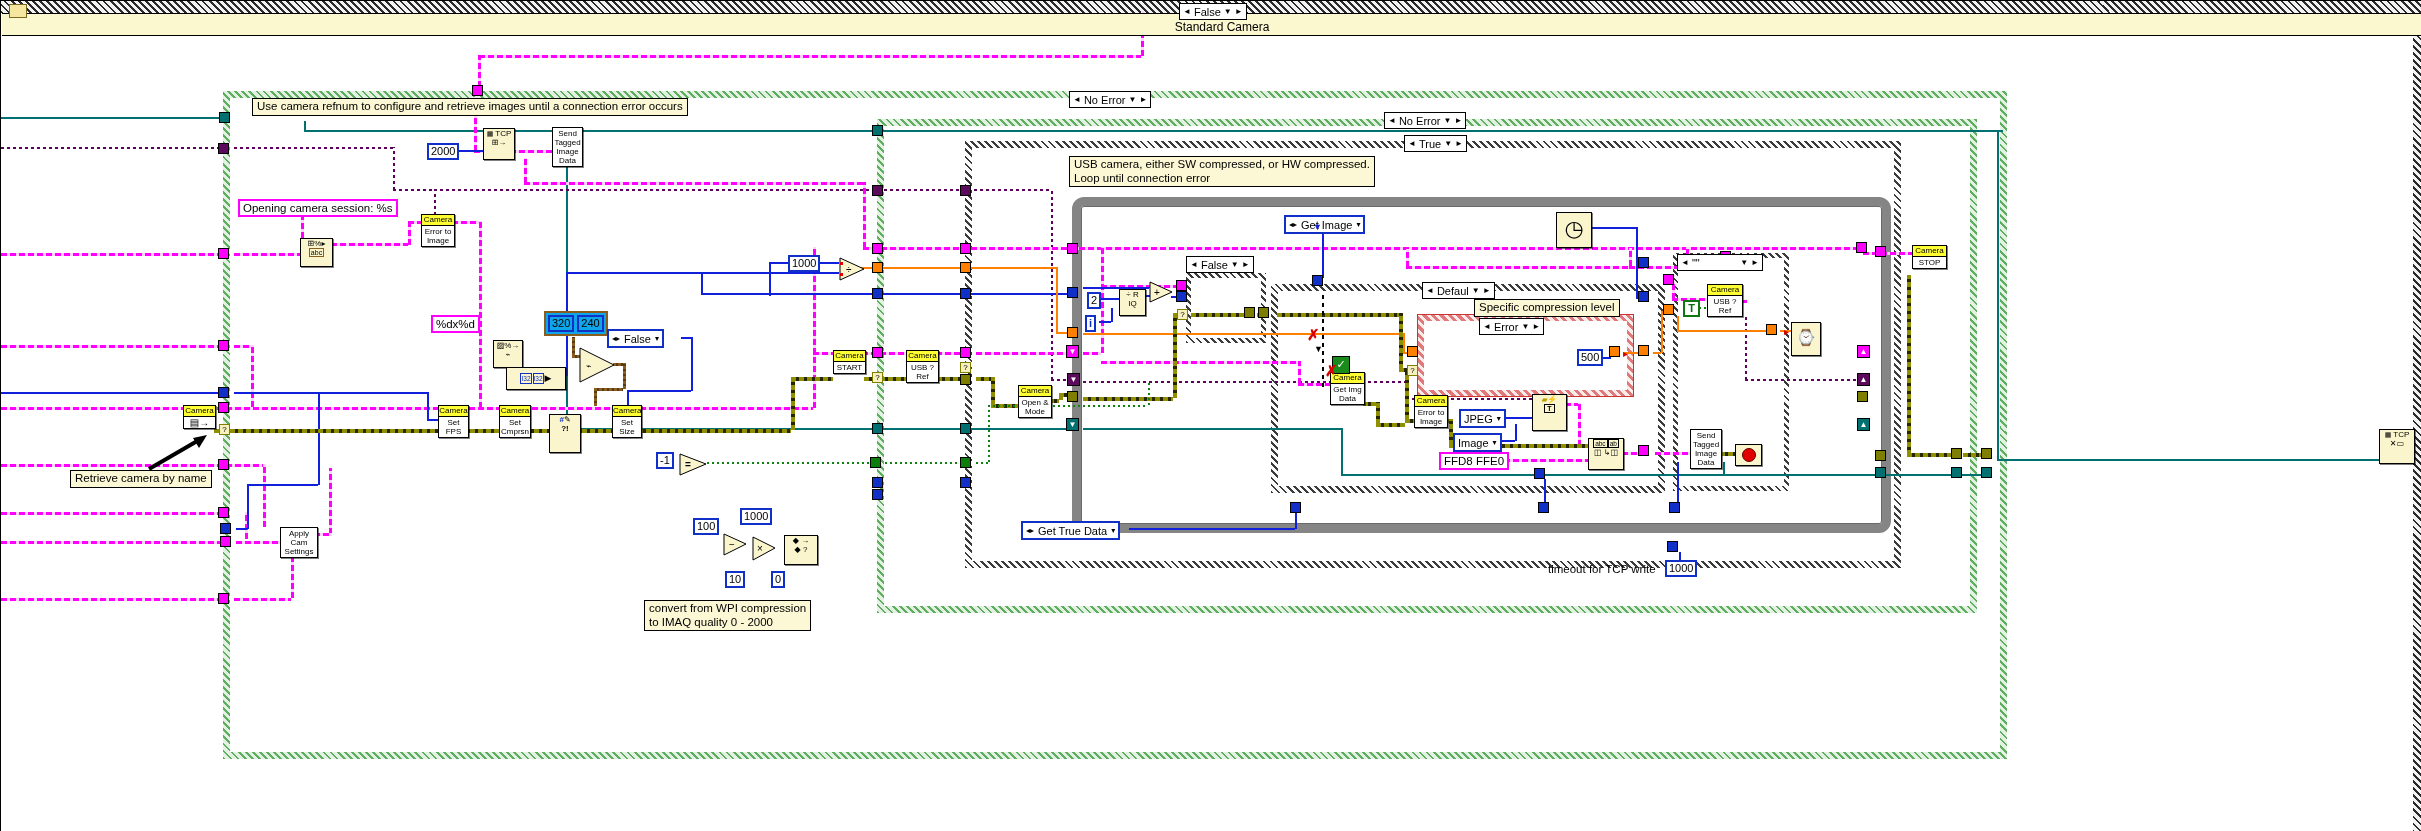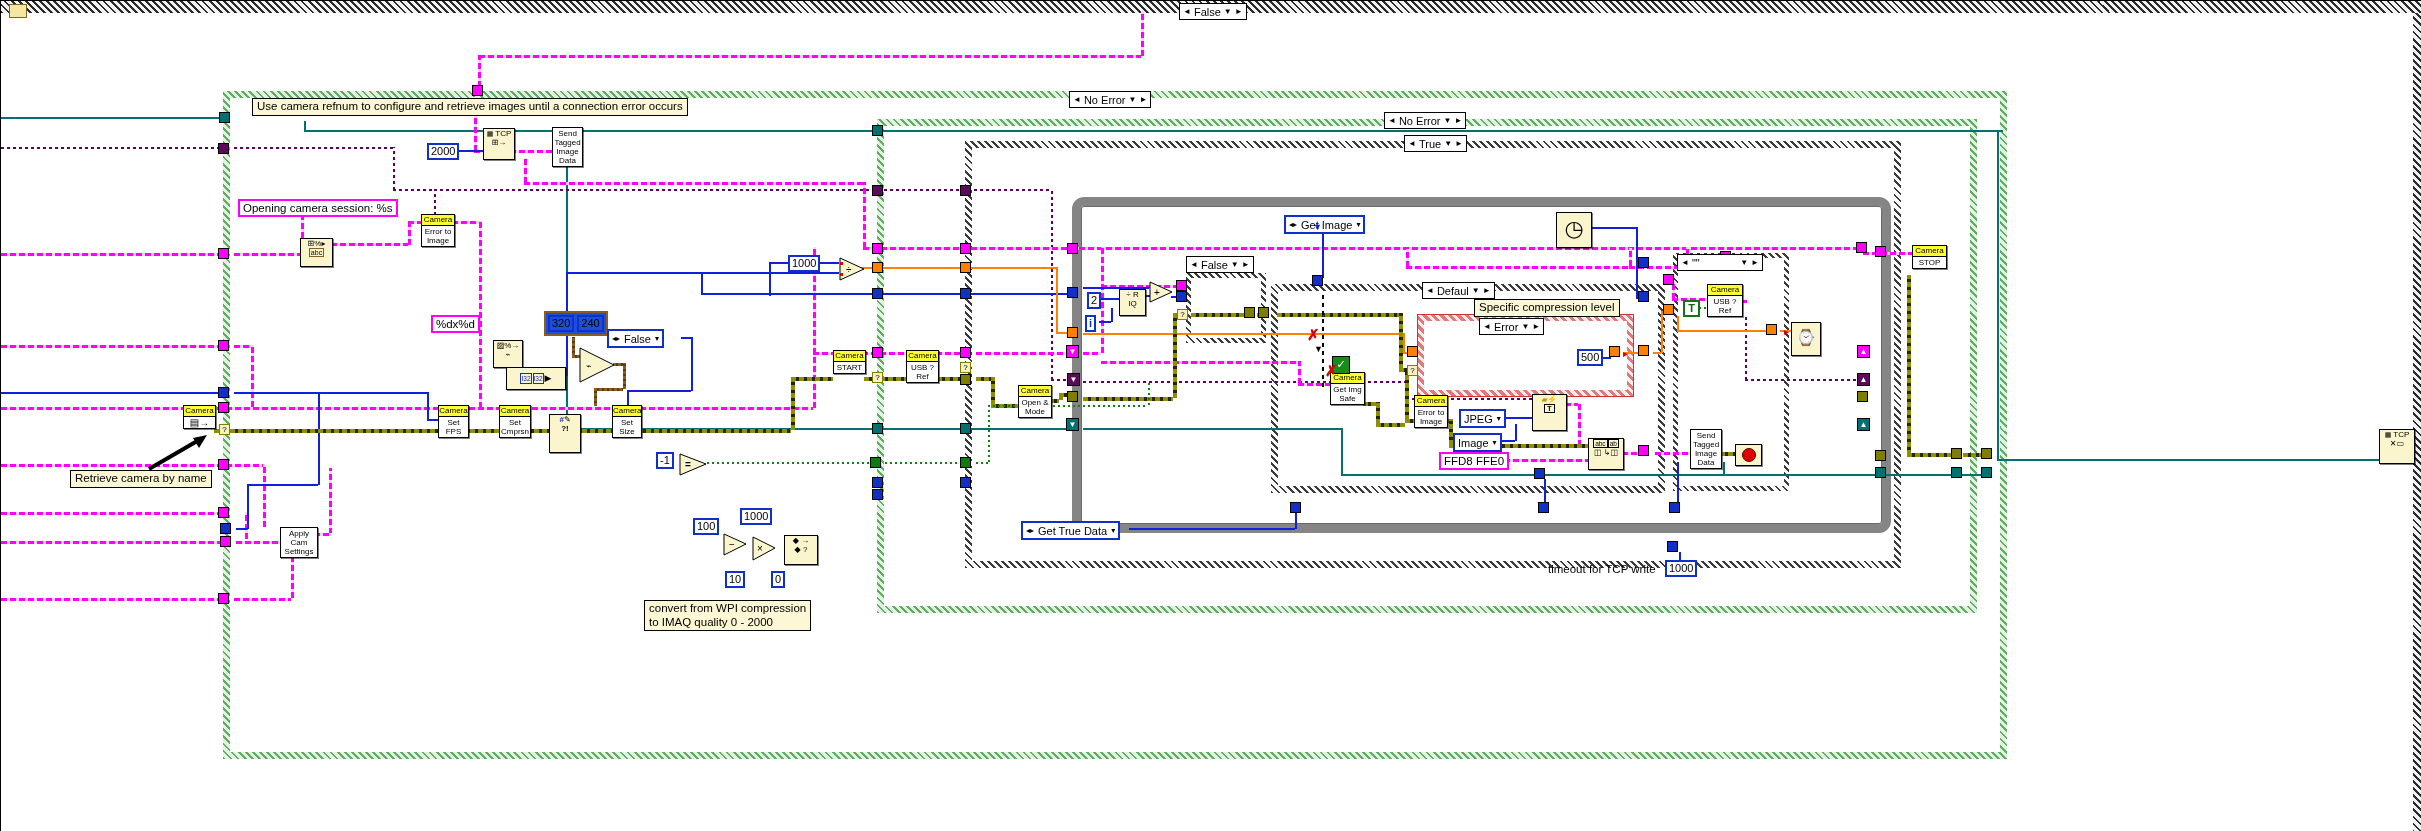--- a/index.html
+++ b/index.html
@@ -15,21 +15,21 @@
   .f-loop{border:9px solid #858585;border-radius:12px;box-shadow:inset 0 0 0 1px #6a6a6a;}
   
   .chip{position:absolute;display:inline-flex;align-items:center;gap:3px;background:#fff;border:1px solid #000;height:15px;padding:0 3px;font-size:11px;z-index:9;white-space:nowrap;}
   .chip i{font-style:normal;font-size:8px;line-height:1;}
   .chip b{font-weight:normal;font-size:11px;}
   
   .num{position:absolute;background:#fff;border:2px solid #1030c8;font-size:11px;line-height:13px;text-align:center;z-index:8;padding:0 2px;white-space:nowrap;}
   .enum{position:absolute;display:inline-flex;align-items:center;gap:4px;background:#fff;border:2px solid #1030c8;font-size:11px;height:15px;padding:0 3px;z-index:8;white-space:nowrap;}
   .enum i{font-style:normal;font-size:8px;line-height:1;}
   .strc{position:absolute;background:#fff;border:2px solid #ff00ff;font-size:11.5px;line-height:14px;padding:0 3px;z-index:8;white-space:nowrap;}
-  .clus{position:absolute;background:#1d4ed8;border:2px solid #8a5c1e;padding:2px;display:flex;gap:3px;z-index:8;}
+  .clus{position:absolute;background:#0ea5e9;border:2px solid #8a5c1e;padding:2px;display:flex;gap:3px;z-index:8;}
   .clus .n{border:2px solid #1030c8;font-size:11px;line-height:13px;padding:0 2px;}
   .tconst{position:absolute;background:#fff;border:2px solid #117711;color:#0b6b0b;font-weight:bold;font-size:11px;line-height:13px;text-align:center;z-index:8;}
   
   .note{position:absolute;background:#fcf7d4;border:1px solid #000;font-size:11.5px;line-height:13.5px;padding:1px 4px;white-space:pre-line;z-index:8;}
   .plain{position:absolute;font-size:11.5px;z-index:8;white-space:nowrap;}
   
   .vi{position:absolute;background:#fff;border:1px solid #000;box-shadow:1px 1px 0 rgba(0,0,0,.5);z-index:8;overflow:hidden;}
   .vi .hd{background:#ffff33;border-bottom:1px solid #000;font-size:8px;line-height:10px;height:10px;text-align:center;overflow:hidden;}
   .vi .bd{font-size:8px;line-height:9px;text-align:center;padding:1px 0;white-space:pre-line;}
   .yico{position:absolute;background:#faf5cc;border:1px solid #000;box-shadow:1px 1px 0 rgba(0,0,0,.5);font-size:8px;line-height:9px;text-align:center;z-index:8;overflow:hidden;white-space:pre-line;}
@@ -58,20 +58,23 @@
   .glyph{position:absolute;z-index:9;line-height:1;}
 </style>
 </head>
 <body>
 
 <div id="canvas">
 
   <div class="abs hatch-bw" style="left:0;top:0;width:2421px;height:12px;"></div>
   <div class="abs hatch-bw" style="left:2412px;top:12px;width:9px;height:819px;"></div>
   <div class="abs" style="left:8px;top:3px;width:16px;height:12px;background:#f5e7a0;border:1px solid #7a6a20;z-index:5;"></div>
+  <div class="abs" style="left:1px;top:12px;width:2419px;height:21px;background:#fbf7cf;border-top:1px solid #000;border-bottom:1px solid #000;z-index:4;">
+    <div class="abs" style="left:1130px;top:6px;width:180px;text-align:center;font-size:12px;">Standard Camera</div>
+  </div>
   <span class="chip" style="left:1178px;top:2px;">
       <i>◄</i>
       <b>False</b>
       <i>▼</i>
       <i>►</i>
     </span>
 
   <div class="frame f-green" style="left:222px;top:90px;width:1770px;height:654px;z-index:1;"></div>
   <span class="chip" style="left:1068px;top:90px;">
       <i>◄</i>
@@ -124,20 +127,22 @@
 
   <div class="frame f-bw-s" style="left:1672px;top:252px;width:106px;height:228px;z-index:2;"></div>
   <span class="chip" style="left:1676px;top:253px;width:78px;">
       <i>◄</i>
       <b>""</b>
       <i style="margin-left:auto">▼</i>
       <i>►</i>
     </span>
 
   <div class="note" style="left:251px;top:97px;">Use camera refnum to configure and retrieve images until a connection error occurs</div>
+  <div class="note" style="left:1068px;top:155px;">USB camera, either SW compressed, or HW compressed.
+Loop until connection error</div>
   <div class="note" style="left:1473px;top:298px;z-index:9;">Specific compression level</div>
   <div class="note" style="left:643px;top:599px;">convert from WPI compression
 to IMAQ quality 0 - 2000</div>
   <div class="note" style="left:69px;top:469px;">Retrieve camera by name</div>
   <svg class="abs" style="left:140px;top:433px;z-index:7;" width="70" height="38">
       <line x1="8" y1="35" x2="58" y2="6" stroke="#000" stroke-width="4"></line>
       <polygon points="66,1 52,4 58,14" fill="#000"></polygon>
     </svg>
   <div class="plain" style="left:1547px;top:562px;">timeout for TCP write</div>
 
@@ -218,21 +223,21 @@
 Ref</div>
     </div>
   <div class="vi" style="left:1017px;top:384px;width:32px;">
       <div class="hd">Camera</div>
       <div class="bd">Open &amp;
 Mode</div>
     </div>
   <div class="vi" style="left:1329px;top:371px;width:33px;">
       <div class="hd">Camera</div>
       <div class="bd">Get Img
-Safe</div>
+Data</div>
     </div>
   <div class="vi" style="left:1413px;top:394px;width:32px;">
       <div class="hd">Camera</div>
       <div class="bd">Error to
 Image</div>
     </div>
   <div class="vi" style="left:1706px;top:283px;width:34px;">
       <div class="hd">Camera</div>
       <div class="bd">USB ?
 Ref</div>

